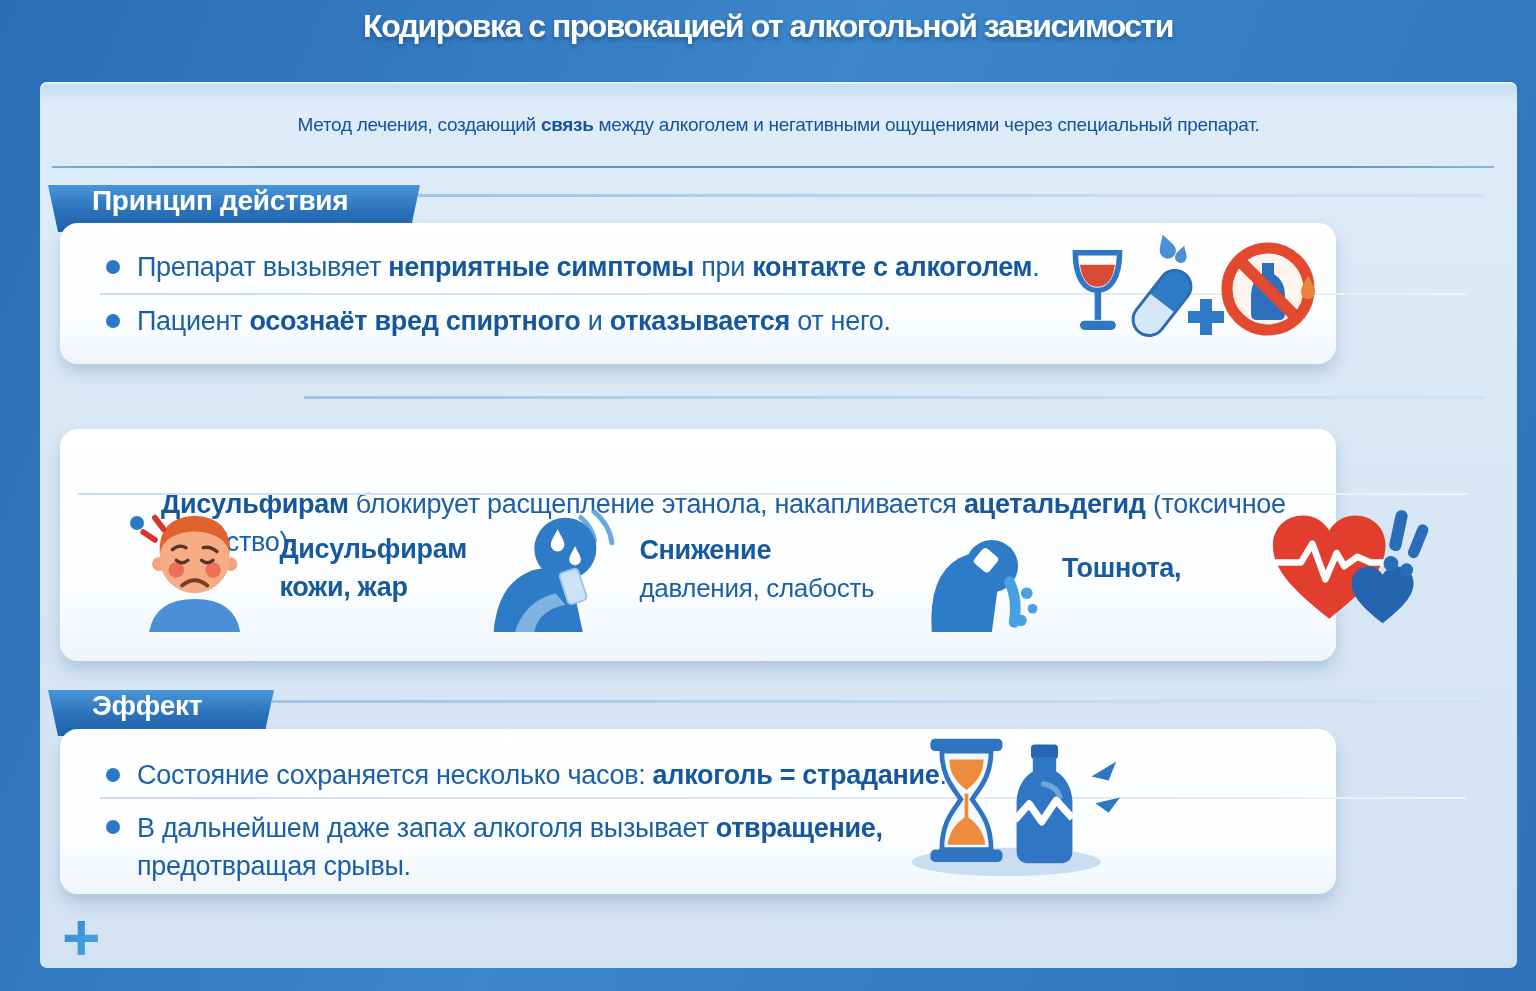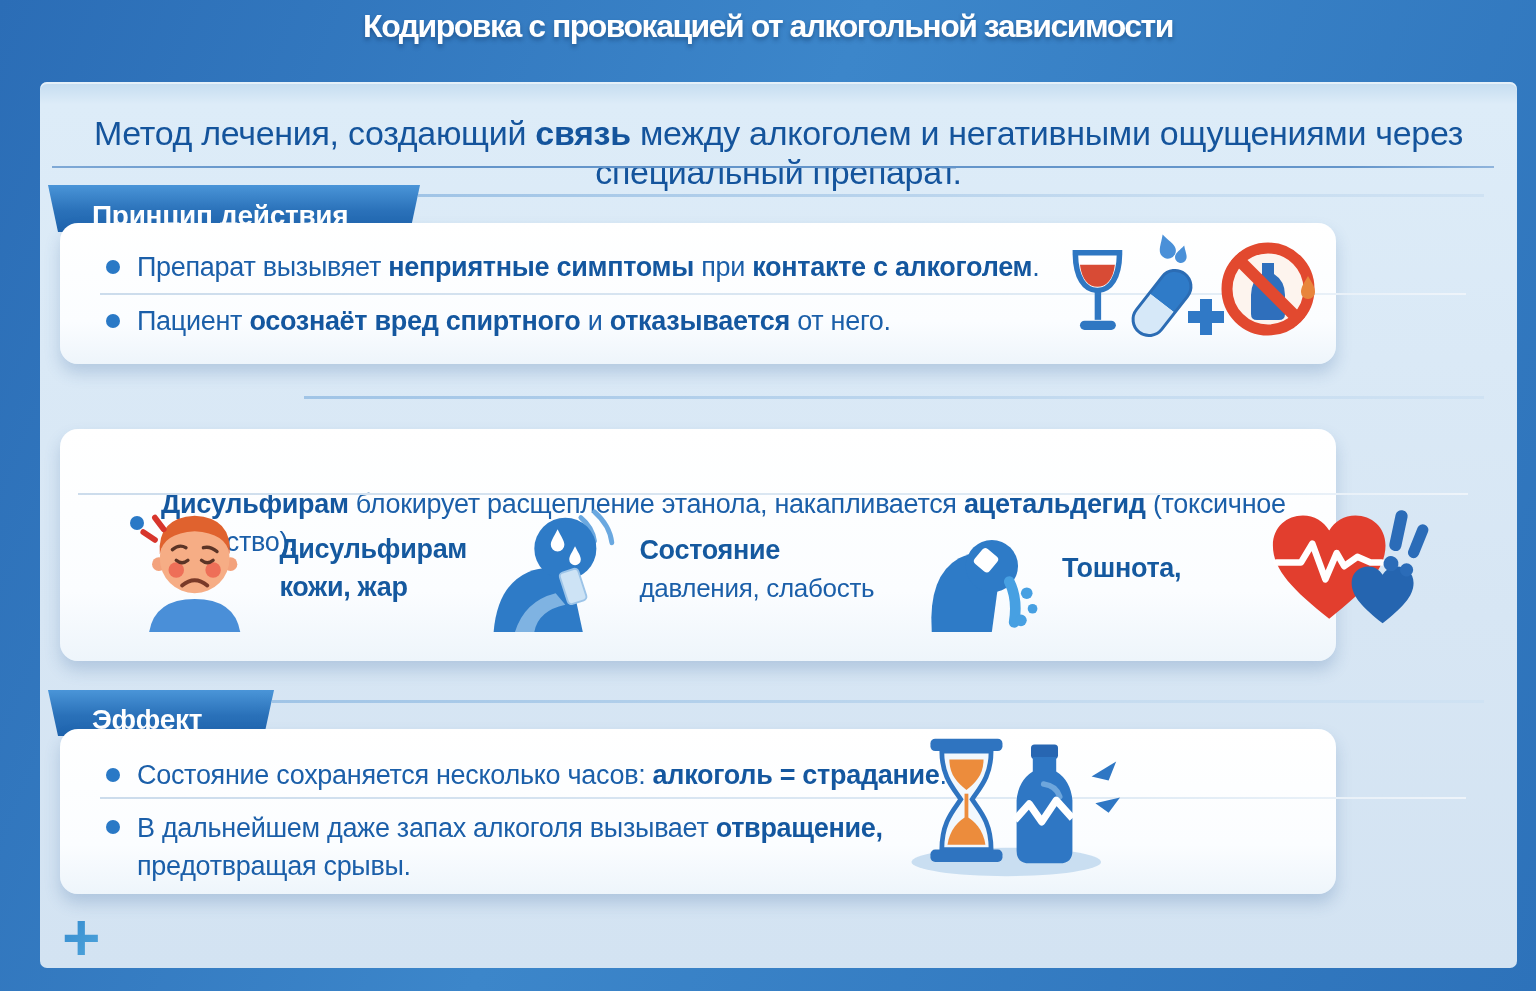--- a/index.html
+++ b/index.html
@@ -15,29 +15,29 @@
     text-shadow:0 3px 4px rgba(15,50,95,.45);
   }
   .panel{
     position:absolute; left:40px; top:82px; width:1477px; height:886px;
     border-radius:7px;
     background:linear-gradient(180deg,#c4dcf0 0%,#ddecf8 2.5%,#d7e6f4 60%,#d3e3f2 100%);
     box-shadow:inset 0 2px 0 rgba(255,255,255,.55);
   }
   .subtitle{
     position:absolute; top:32px; left:0; width:100%; text-align:center;
-    font-size:34px; color:#14549c; letter-spacing:-.3px;
+    font-size:19px; color:#14549c; letter-spacing:-.3px;
   }
   .subtitle .bold{ font-weight:bold; }
   .hr-sub{
     position:absolute; left:12px; top:84px; width:1442px; height:2px;
     background:linear-gradient(90deg,#7fa9d6,#6495ca 15%,#6495ca 90%,#8fb4dc);
   }
   .ribbon{
-    position:absolute; display:flex; align-items:flex-end; padding-left:44px;
+    position:absolute; display:flex; align-items:flex-start; padding-left:44px;
     color:#fff; font-weight:bold; font-size:28px; letter-spacing:-.3px;
     background:linear-gradient(180deg,#4a95d8 0%,#2a71b9 55%,#1e63ad 100%);
     clip-path:polygon(0 0,100% 0,calc(100% - 10px) 100%,10px 100%);
     filter:drop-shadow(0 4px 4px rgba(20,60,110,.35));
   }
   .r1{ left:8px;  top:103px; width:372px; height:47px; }
   .r2{ left:8px;  top:306px; width:258px; height:46px; }
   .r3{ left:8px;  top:608px; width:226px; height:46px; }
   .ribbon-line{ position:absolute; height:3px;
     background:linear-gradient(90deg,#a0c4e6,#c6dcf0 70%,#cfe2f3); }
@@ -195,21 +195,21 @@
           <path d="M12 130 Q16 82 48 68 Q72 58 92 74 L104 130 Z" fill="#2e7bc7"></path>
           <circle cx="86" cy="44" r="32" fill="#2e7bc7"></circle>
           <rect x="84" y="66" width="20" height="34" rx="4" fill="#cde3f5" stroke="#9cc4e8" stroke-width="2" transform="rotate(-18 94 83)"></rect>
           <path d="M34 130 Q44 98 76 90 L86 102 Q58 108 54 130 Z" fill="#7fb3e2"></path>
           <g fill="#ffffff">
             <path transform="translate(78,34)" d="M0 -10 C4 -2 7 2 7 6 a7 7 0 1 1 -14 0 C-7 2 -4 -2 0 -10 Z"></path>
             <path transform="translate(96,50) scale(0.85)" d="M0 -10 C4 -2 7 2 7 6 a7 7 0 1 1 -14 0 C-7 2 -4 -2 0 -10 Z"></path>
           </g>
         </svg>
         <div class="sym-label">
-          <div>Состояние</div>
+          <div>Снижение</div>
           <div class="reg">давления, слабость</div>
         </div>
       </div>
 
       <div class="symptom s3">
         <svg height="126" viewBox="0 0 130 130">
           <path d="M8 130 Q4 72 36 54 Q60 42 80 56 L70 130 Z" fill="#2e7bc7"></path>
           <circle cx="70" cy="62" r="27" fill="#2e7bc7"></circle>
           <rect x="54" y="46" width="20" height="20" rx="4" fill="#ffffff" transform="rotate(40 64 56)"></rect>
           <path d="M88 78 q9 18 5 42" stroke="#47a0e2" stroke-width="11" fill="none" stroke-linecap="round"></path>

